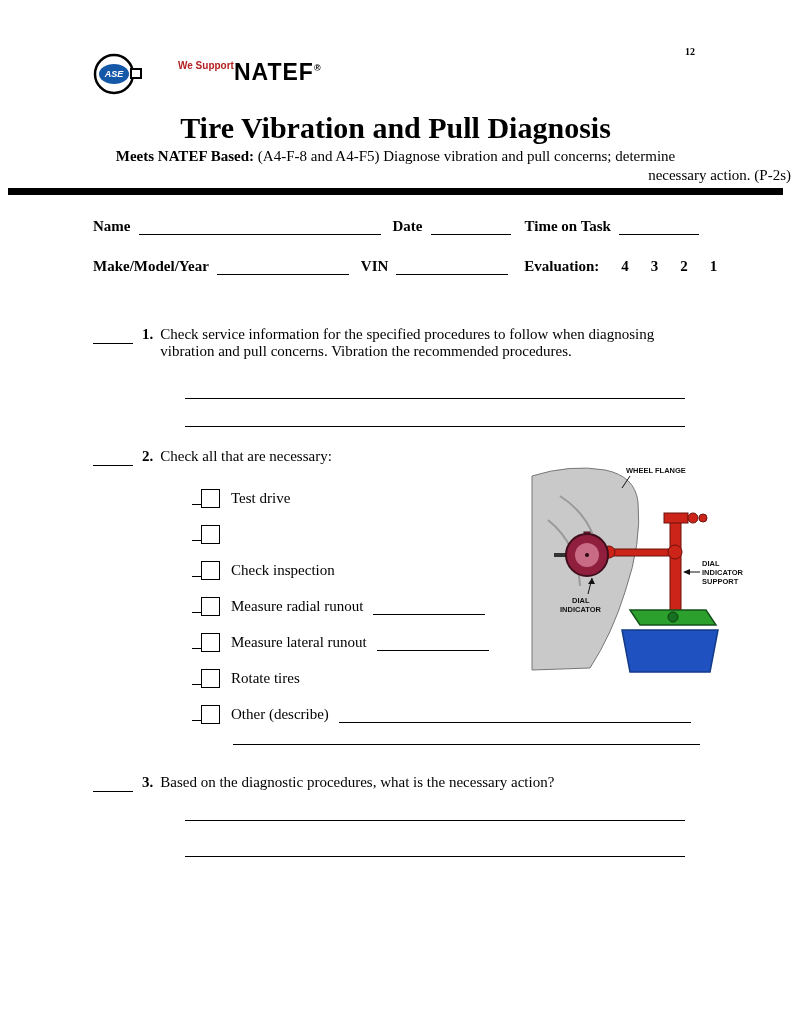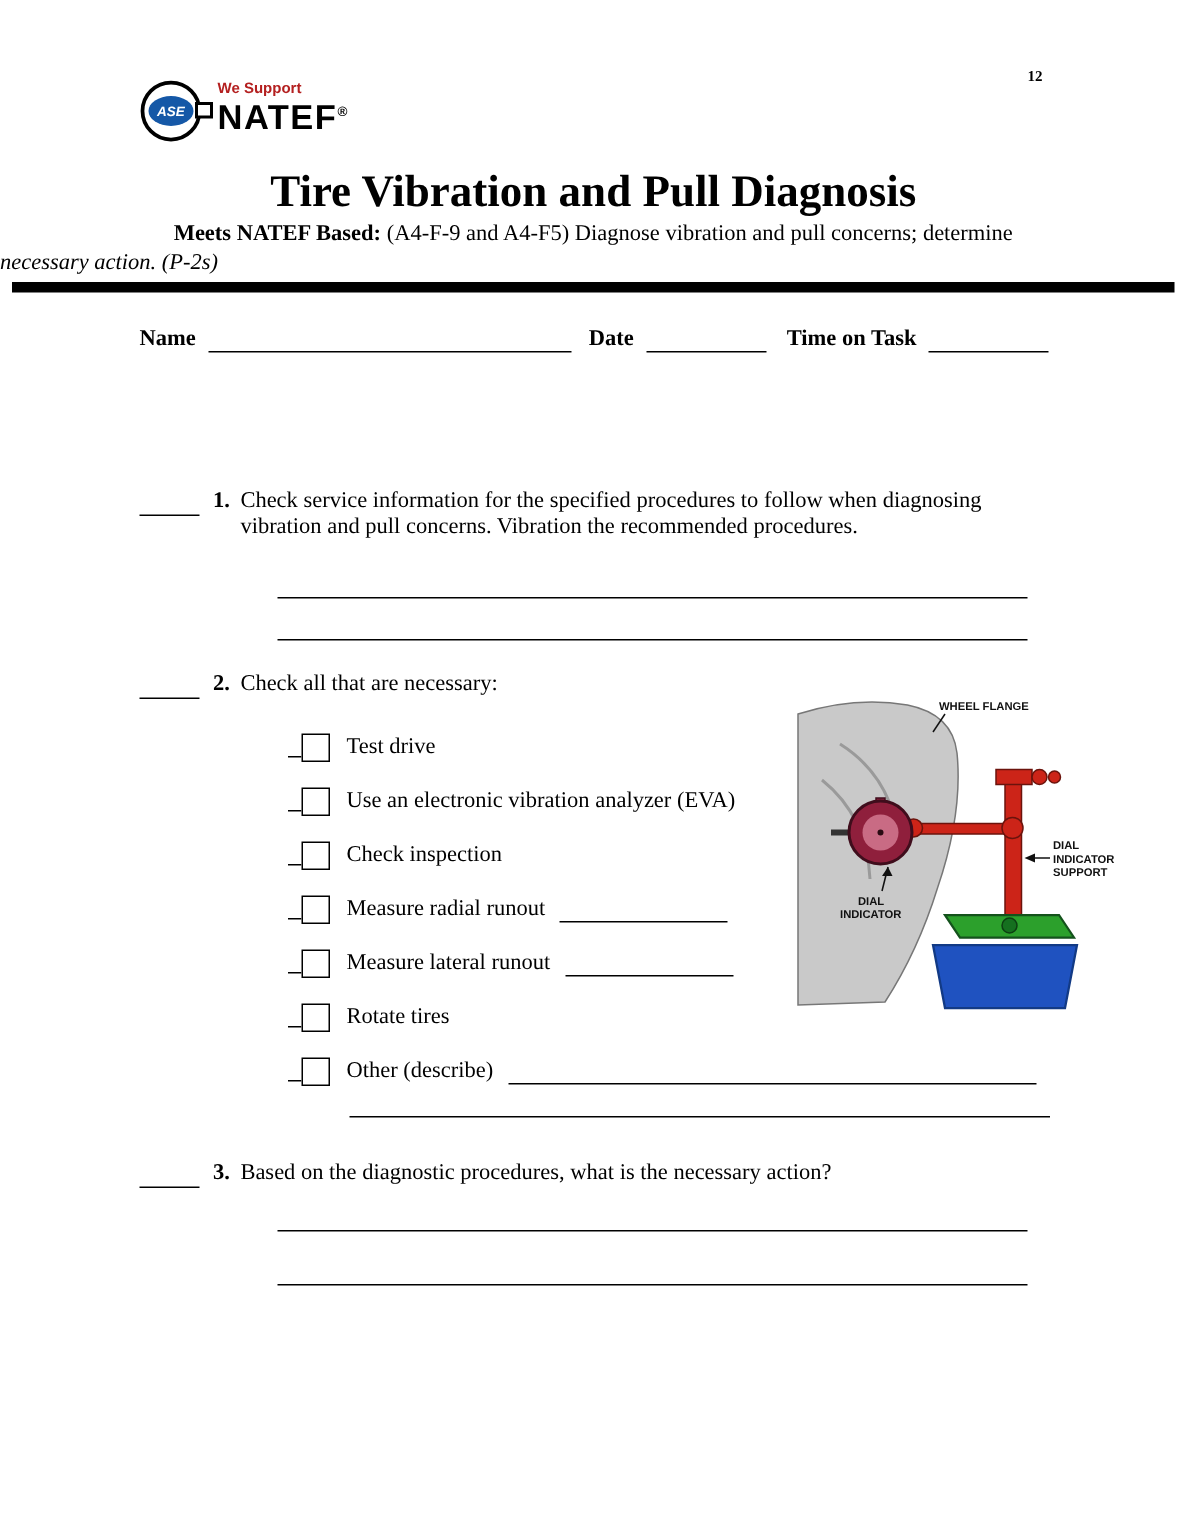--- a/index.html
+++ b/index.html
@@ -1,31 +1,31 @@
 <!DOCTYPE html>
 <html><head>
 <meta charset="utf-8">
 <style>
   html,body{margin:0;padding:0;background:#fff;}
   .page{position:relative;width:791px;height:1024px;background:#fff;overflow:hidden;
         font-family:"Liberation Serif",serif;color:#000;font-size:15px;}
 
   
   .logo{position:absolute;top:44px;left:88px;display:flex;align-items:center;gap:3px;}
-  .logo-text{display:flex;flex-direction:column;line-height:1;}
+  .logo-text{display:flex;flex-direction:row;line-height:1;margin-left:33px;}
   .we-support{color:#b42020;font-family:"Liberation Sans",sans-serif;font-weight:bold;font-size:10px;margin-bottom:2px;}
   .natef{font-family:"Liberation Sans",sans-serif;font-weight:bold;font-size:23px;letter-spacing:1px;}
   .reg{font-size:9px;vertical-align:super;}
 
   .page-num{position:absolute;top:46px;right:96px;font-weight:bold;font-size:10px;}
 
   .title{position:absolute;top:111px;left:0;width:100%;margin:0;text-align:center;
          font-size:30px;font-weight:bold;}
   .subtitle{position:absolute;top:148px;left:0;width:100%;text-align:center;}
-  .subtitle2{position:absolute;top:167px;left:0;width:100%;text-align:left;font-style:italic;}
+  .subtitle2{position:absolute;top:167px;left:0;width:100%;text-align:right;}
 
   .rule{position:absolute;top:188px;left:8px;right:8px;height:7px;background:#000;}
 
   .form-row{position:absolute;left:93px;display:flex;align-items:flex-end;}
   .lbl{font-weight:bold;white-space:nowrap;}
   .blank{display:inline-block;border-bottom:1.5px solid #000;height:4px;flex:none;}
 
   .ml8{margin-left:8px;}  .ml12{margin-left:12px;}
   .ml14{margin-left:14px;} .ml16{margin-left:16px;}
   .eval-num{margin-left:22px;font-weight:bold;}
@@ -64,35 +64,46 @@
       <span class="natef"><span>NATEF</span><span class="reg">®</span></span>
     </div>
   </div>
 
   <div class="page-num">12</div>
 
   <h1 class="title">Tire Vibration and Pull Diagnosis</h1>
 
   <div class="subtitle">
     <span class="lbl">Meets NATEF Based:</span>
-    <span>(A4-F-9 and A4-F5)  Diagnose vibration and pull concerns; determine</span>
+    <span>(A4-F-8 and A4-F5)  Diagnose vibration and pull concerns; determine</span>
   </div>
   <div class="subtitle2">necessary action.  (P-2s)</div>
 
   <div class="rule"></div>
 
   <div class="form-row" style="top:218px;">
     <span class="lbl">Name</span>
     <span class="blank ml8" style="width:242px;"></span>
     <span class="lbl ml12">Date</span>
     <span class="blank ml8" style="width:80px;"></span>
     <span class="lbl ml14">Time on Task</span>
     <span class="blank ml8" style="width:80px;"></span>
   </div>
 
+  <div class="form-row" style="top:258px;">
+    <span class="lbl">Make/Model/Year</span>
+    <span class="blank ml8" style="width:132px;"></span>
+    <span class="lbl ml12">VIN</span>
+    <span class="blank ml8" style="width:112px;"></span>
+    <span class="lbl ml16">Evaluation:</span>
+    <span class="eval-num">4</span>
+    <span class="eval-num">3</span>
+    <span class="eval-num">2</span>
+    <span class="eval-num">1</span>
+  </div>
 
   <div class="question" style="top:326px;">
     <span class="q-blank"></span>
     <span class="q-num">1.</span>
     <span class="q-text">Check service information for the specified procedures to follow when diagnosing vibration and pull concerns.  Vibration the recommended procedures.</span>
   </div>
   <div class="ans-line" style="top:398px;left:185px;width:500px;"></div>
   <div class="ans-line" style="top:426px;left:185px;width:500px;"></div>
 
   <div class="question" style="top:448px;">
@@ -103,21 +114,20 @@
 
   <div class="checklist">
     <div class="cb-row">
       <span class="cb-lead"></span>
       <span class="checkbox"></span>
       <span class="cb-label">Test drive</span>
     </div>
     <div class="cb-row">
       <span class="cb-lead"></span>
       <span class="checkbox"></span>
-      <span class="cb-label">Use an electronic vibration analyzer (EVA)</span>
     </div>
     <div class="cb-row">
       <span class="cb-lead"></span>
       <span class="checkbox"></span>
       <span class="cb-label">Check inspection</span>
     </div>
     <div class="cb-row">
       <span class="cb-lead"></span>
       <span class="checkbox"></span>
       <span class="cb-label">Measure radial runout</span>

